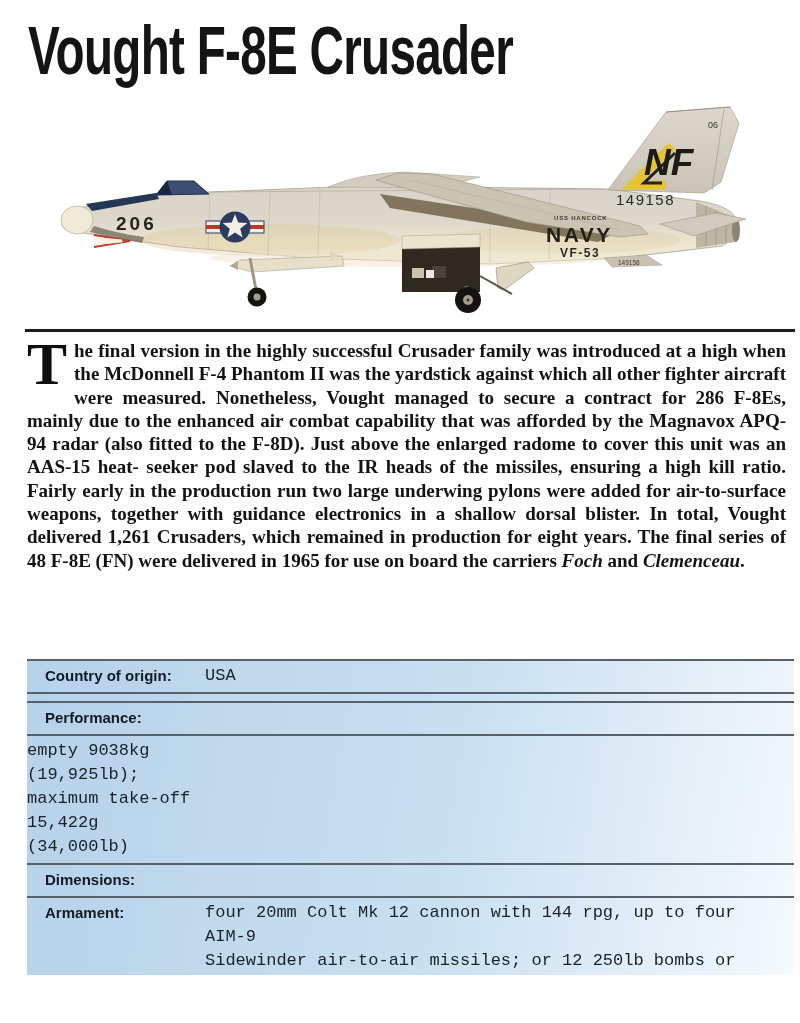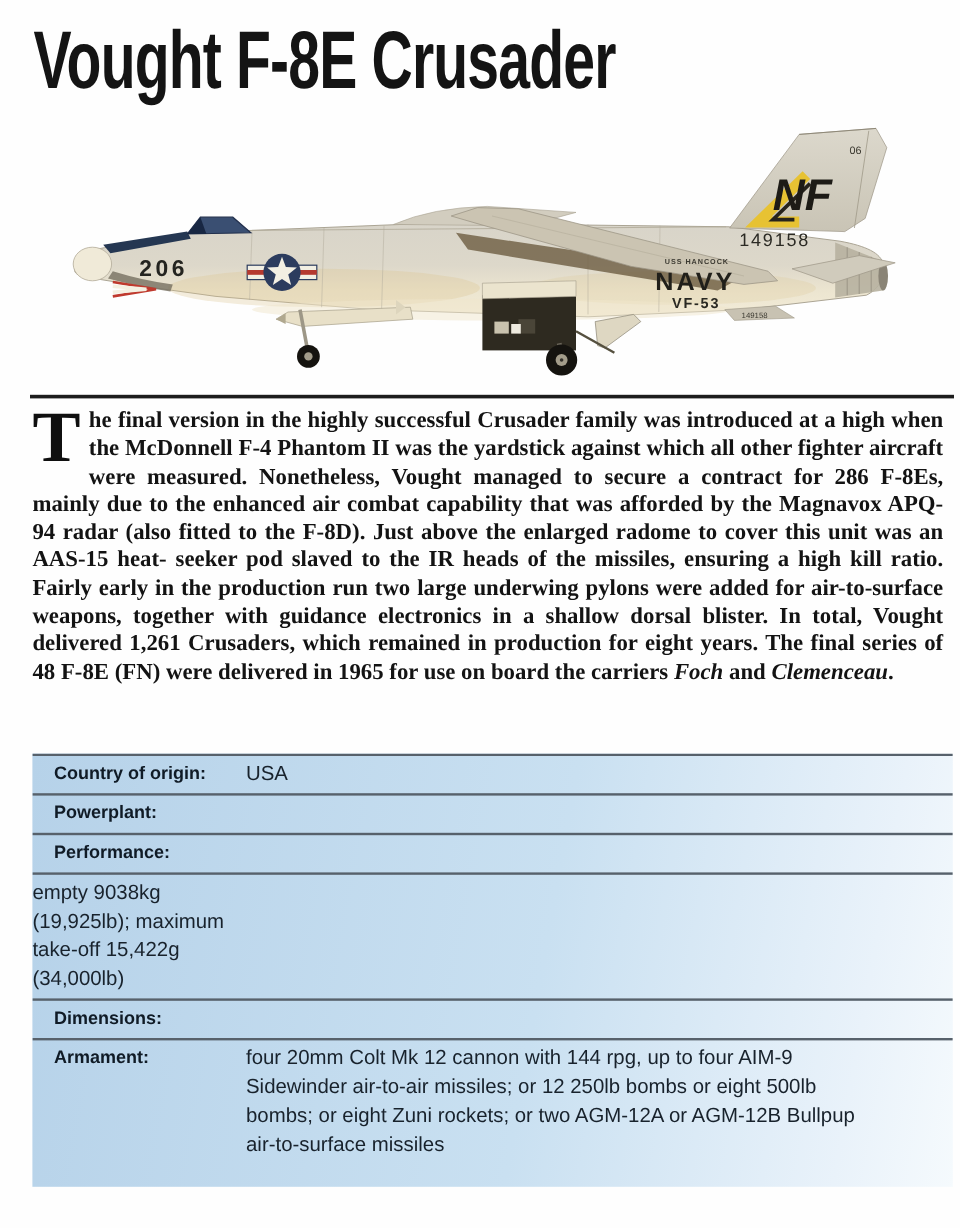--- a/index.html
+++ b/index.html
@@ -18,33 +18,33 @@
   .article{
     position:absolute;left:27px;top:339px;width:759px;margin:0;
     font-family:"Liberation Serif",serif;font-weight:700;
     font-size:19px;line-height:23.3px;color:#131313;text-align:justify;
   }
   .dropcap{
     float:left;font-size:60px;line-height:45px;padding:3px 7px 0 0;
     font-weight:700;color:#0f0f0f;
   }
   .specs{
-    position:absolute;left:27px;top:628px;width:767px;height:361px;
+    position:absolute;left:27px;top:659px;width:767px;height:316px;
     background:linear-gradient(100deg,#b6d2e9 0%,#c9e0f1 55%,#e9f2fa 88%,#f5fafd 100%);
     overflow:hidden;
   }
   .spec-row{
     display:grid;grid-template-columns:178px 1fr;
     border-top:2px solid #57616b;padding:3px 0 4px 0;
   }
   .spec-label{
     padding-left:18px;font-size:15px;font-weight:700;color:#101b26;line-height:24px;
   }
   .spec-value{
-    font-size:17px;color:#18222c;line-height:24px;white-space:pre-line;padding-right:14px;
+    font-size:17px;color:#18222c;line-height:24px;white-space:pre-line;padding-right:14px;font-family:Liberation Mono, monospace;
   }
 </style>
 </head>
 <body>
 
 <h1 class="page-title">Vought F-8E Crusader</h1>
 
 <div class="illustration">
 <svg width="740" height="230" viewBox="0 0 740 230" xmlns="http://www.w3.org/2000/svg">
   <defs>
@@ -163,21 +163,20 @@
 <p class="article">
   <span class="dropcap">T</span><span>he final version in the highly successful Crusader family was introduced at a high when the McDonnell F-4 Phantom II was the yardstick against which all other fighter aircraft were measured. Nonetheless, Vought managed to secure a contract for 286 F-8Es, mainly due to the enhanced air combat capability that was afforded by the Magnavox APQ-94 radar (also fitted to the F-8D). Just above the enlarged radome to cover this unit was an AAS-15 heat- seeker pod slaved to the IR heads of the missiles, ensuring a high kill ratio. Fairly early in the production run two large underwing pylons were added for air-to-surface weapons, together with guidance electronics in a shallow dorsal blister. In total, Vought delivered 1,261 Crusaders, which remained in production for eight years. The final series of 48 F-8E (FN) were delivered in 1965 for use on board the carriers </span><i>Foch</i><span> and </span><i>Clemenceau</i><span>.</span>
 </p>
 
 <div class="specs">
   <div class="spec-row">
     <div class="spec-label">Country of origin:</div>
     <div class="spec-value">USA</div>
   </div>
   <div class="spec-row">
-    <div class="spec-label">Powerplant:</div>
   </div>
   <div class="spec-row">
     <div class="spec-label">Performance:</div>
   </div>
   <div class="spec-row">
     <div class="spec-value">empty 9038kg (19,925lb); maximum take-off 15,422g (34,000lb)</div>
   </div>
   <div class="spec-row">
     <div class="spec-label">Dimensions:</div>
   </div>

